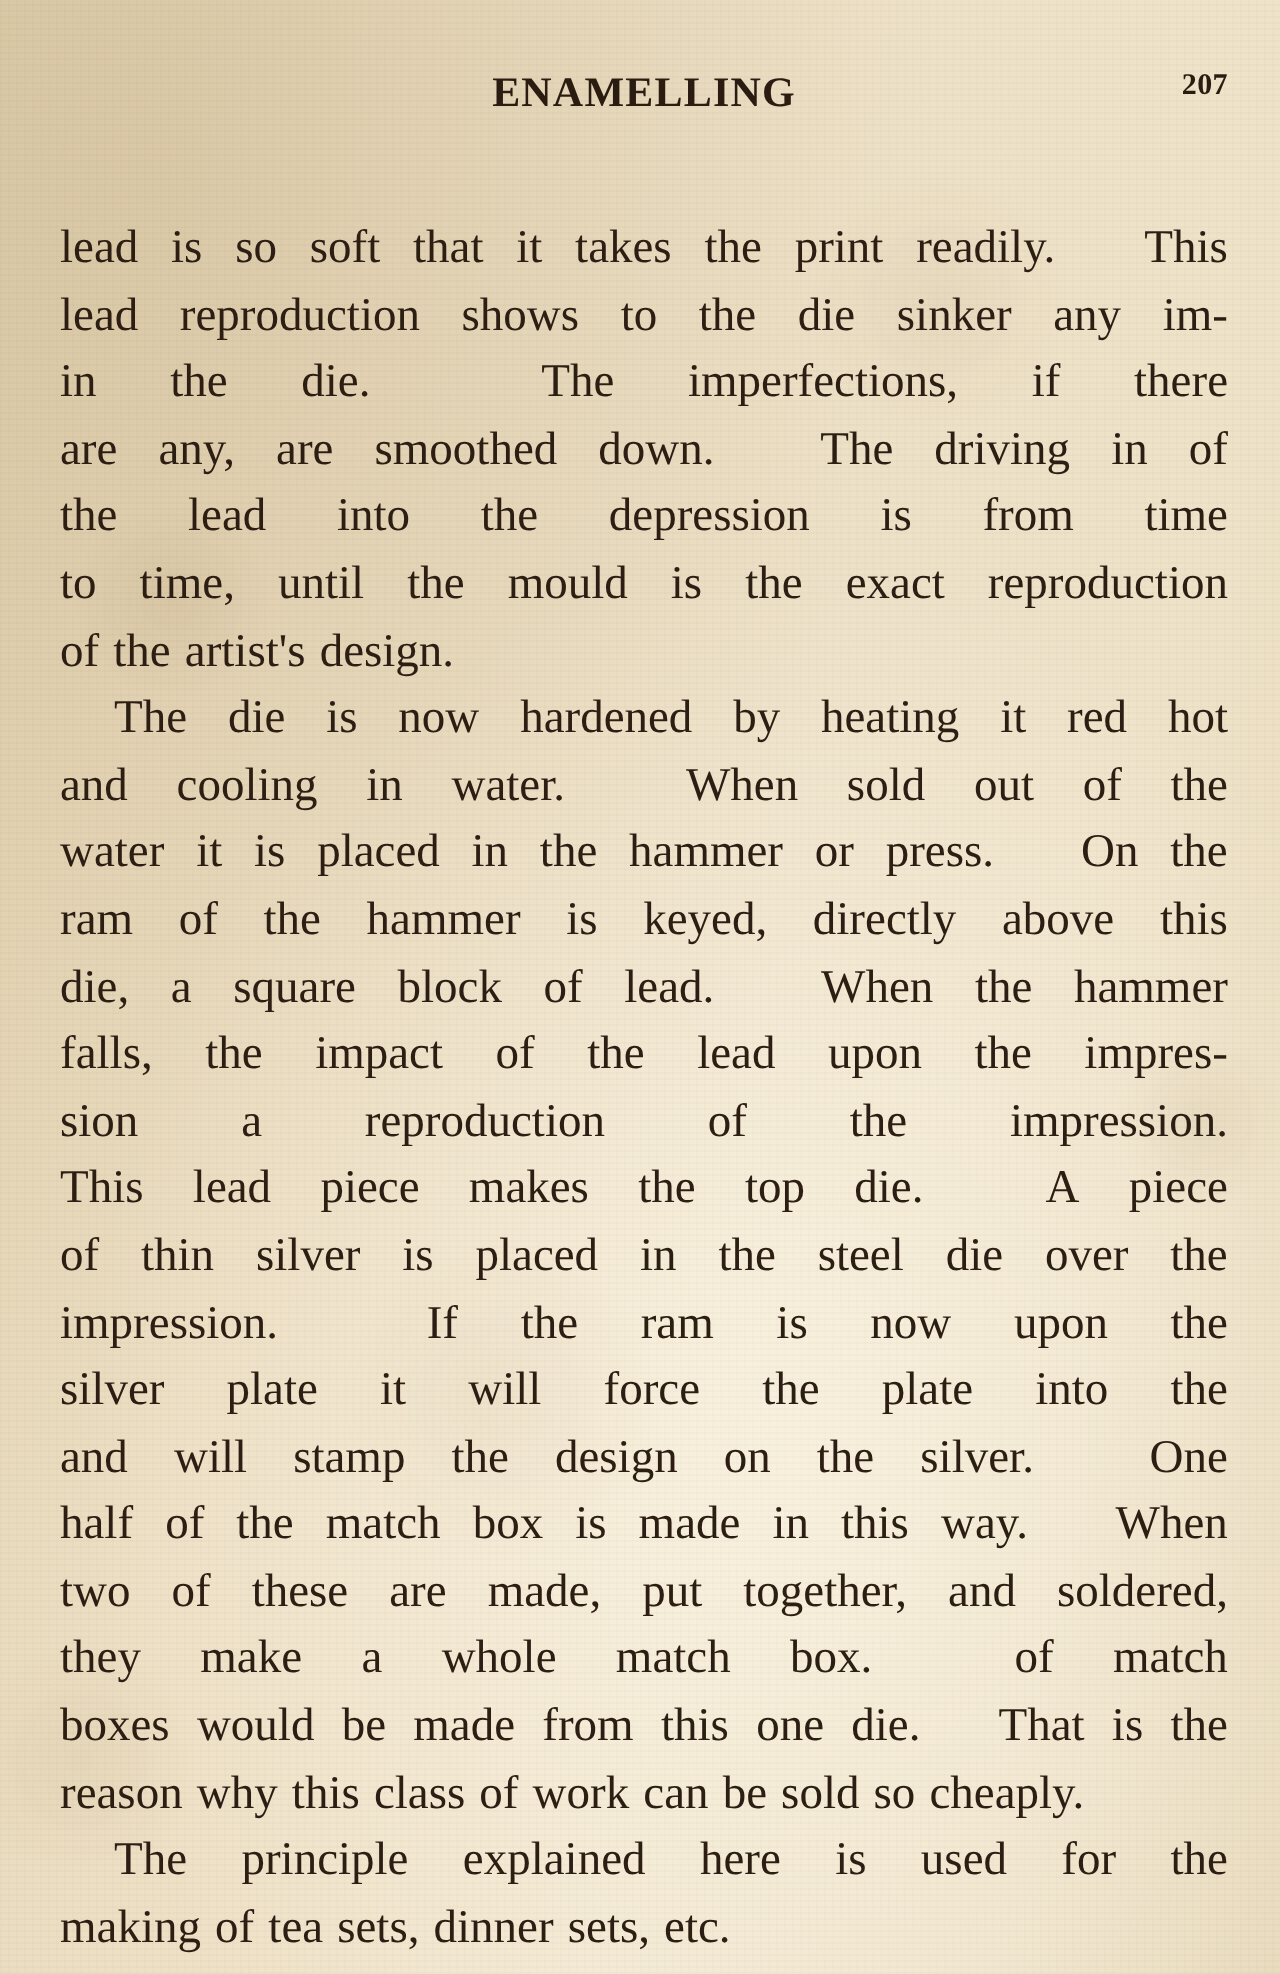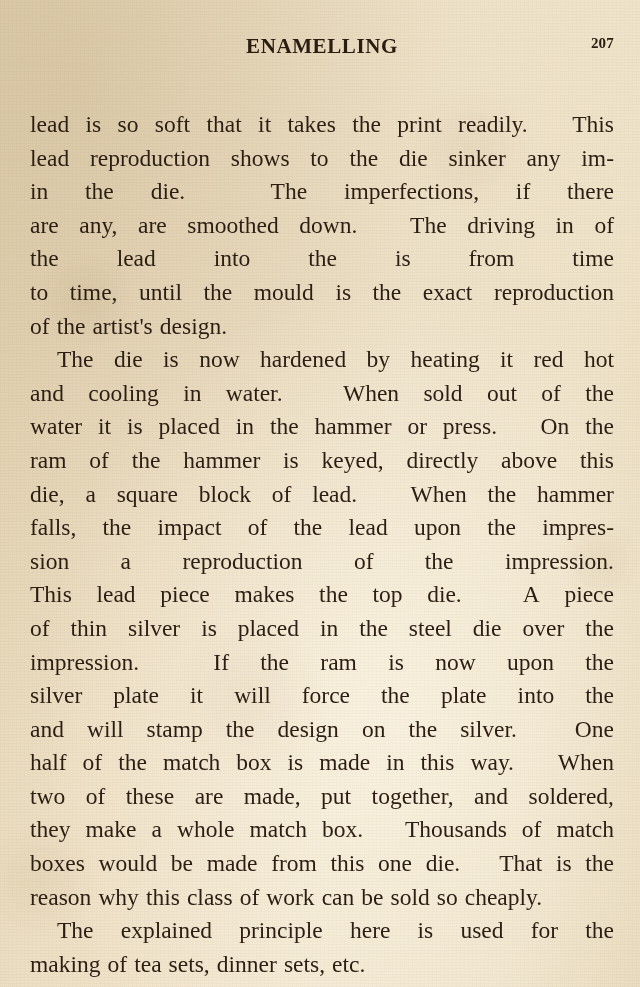--- a/index.html
+++ b/index.html
@@ -152,38 +152,38 @@
     <div class="runhead">
       <div class="runhead-title">ENAMELLING</div>
       <div class="runhead-folio">207</div>
     </div>
 
     <div class="textblock" id="textblock">
         <div class="line just"><span class="w">lead</span><span class="w">is</span><span class="w">so</span><span class="w">soft</span><span class="w">that</span><span class="w">it</span><span class="w">takes</span><span class="w">the</span><span class="w">print</span><span class="w">readily.</span><span class="w"> </span><span class="w">This</span></div>
         <div class="line just"><span class="w">lead</span><span class="w">reproduction</span><span class="w">shows</span><span class="w">to</span><span class="w">the</span><span class="w">die</span><span class="w">sinker</span><span class="w">any</span><span class="w">im-</span></div>
         <div class="line just"><span class="w">in</span><span class="w">the</span><span class="w">die.</span><span class="w"> </span><span class="w">The</span><span class="w">imperfections,</span><span class="w">if</span><span class="w">there</span></div>
         <div class="line just"><span class="w">are</span><span class="w">any,</span><span class="w">are</span><span class="w">smoothed</span><span class="w">down.</span><span class="w"> </span><span class="w">The</span><span class="w">driving</span><span class="w">in</span><span class="w">of</span></div>
-        <div class="line just"><span class="w">the</span><span class="w">lead</span><span class="w">into</span><span class="w">the</span><span class="w">is</span><span class="w">from</span><span class="w">time</span></div>
+        <div class="line just"><span class="w">the</span><span class="w">lead</span><span class="w">into</span><span class="w">the</span><span class="w">depression</span><span class="w">is</span><span class="w">from</span><span class="w">time</span></div>
         <div class="line just"><span class="w">to</span><span class="w">time,</span><span class="w">until</span><span class="w">the</span><span class="w">mould</span><span class="w">is</span><span class="w">the</span><span class="w">exact</span><span class="w">reproduction</span></div>
         <div class="line last"><span class="w">of</span><span class="w">the</span><span class="w">artist's</span><span class="w">design.</span></div>
         <div class="line just indent"><span class="w">The</span><span class="w">die</span><span class="w">is</span><span class="w">now</span><span class="w">hardened</span><span class="w">by</span><span class="w">heating</span><span class="w">it</span><span class="w">red</span><span class="w">hot</span></div>
         <div class="line just"><span class="w">and</span><span class="w">cooling</span><span class="w">in</span><span class="w">water.</span><span class="w"> </span><span class="w">When</span><span class="w">sold</span><span class="w">out</span><span class="w">of</span><span class="w">the</span></div>
         <div class="line just"><span class="w">water</span><span class="w">it</span><span class="w">is</span><span class="w">placed</span><span class="w">in</span><span class="w">the</span><span class="w">hammer</span><span class="w">or</span><span class="w">press.</span><span class="w"> </span><span class="w">On</span><span class="w">the</span></div>
         <div class="line just"><span class="w">ram</span><span class="w">of</span><span class="w">the</span><span class="w">hammer</span><span class="w">is</span><span class="w">keyed,</span><span class="w">directly</span><span class="w">above</span><span class="w">this</span></div>
         <div class="line just"><span class="w">die,</span><span class="w">a</span><span class="w">square</span><span class="w">block</span><span class="w">of</span><span class="w">lead.</span><span class="w"> </span><span class="w">When</span><span class="w">the</span><span class="w">hammer</span></div>
         <div class="line just"><span class="w">falls,</span><span class="w">the</span><span class="w">impact</span><span class="w">of</span><span class="w">the</span><span class="w">lead</span><span class="w">upon</span><span class="w">the</span><span class="w">impres-</span></div>
         <div class="line just"><span class="w">sion</span><span class="w">a</span><span class="w">reproduction</span><span class="w">of</span><span class="w">the</span><span class="w">impression.</span></div>
         <div class="line just"><span class="w">This</span><span class="w">lead</span><span class="w">piece</span><span class="w">makes</span><span class="w">the</span><span class="w">top</span><span class="w">die.</span><span class="w"> </span><span class="w">A</span><span class="w">piece</span></div>
         <div class="line just"><span class="w">of</span><span class="w">thin</span><span class="w">silver</span><span class="w">is</span><span class="w">placed</span><span class="w">in</span><span class="w">the</span><span class="w">steel</span><span class="w">die</span><span class="w">over</span><span class="w">the</span></div>
         <div class="line just"><span class="w">impression.</span><span class="w"> </span><span class="w">If</span><span class="w">the</span><span class="w">ram</span><span class="w">is</span><span class="w">now</span><span class="w">upon</span><span class="w">the</span></div>
         <div class="line just"><span class="w">silver</span><span class="w">plate</span><span class="w">it</span><span class="w">will</span><span class="w">force</span><span class="w">the</span><span class="w">plate</span><span class="w">into</span><span class="w">the</span></div>
         <div class="line just"><span class="w">and</span><span class="w">will</span><span class="w">stamp</span><span class="w">the</span><span class="w">design</span><span class="w">on</span><span class="w">the</span><span class="w">silver.</span><span class="w"> </span><span class="w">One</span></div>
         <div class="line just"><span class="w">half</span><span class="w">of</span><span class="w">the</span><span class="w">match</span><span class="w">box</span><span class="w">is</span><span class="w">made</span><span class="w">in</span><span class="w">this</span><span class="w">way.</span><span class="w"> </span><span class="w">When</span></div>
         <div class="line just"><span class="w">two</span><span class="w">of</span><span class="w">these</span><span class="w">are</span><span class="w">made,</span><span class="w">put</span><span class="w">together,</span><span class="w">and</span><span class="w">soldered,</span></div>
-        <div class="line just"><span class="w">they</span><span class="w">make</span><span class="w">a</span><span class="w">whole</span><span class="w">match</span><span class="w">box.</span><span class="w"> </span><span class="w">Thousands</span><span class="w">of</span><span class="w">match</span></div>
+        <div class="line just"><span class="w">they</span><span class="w">make</span><span class="w">a</span><span class="w">whole</span><span class="w">match</span><span class="w">box.</span><span class="w"> </span><span class="w">of</span><span class="w">match</span></div>
         <div class="line just"><span class="w">boxes</span><span class="w">would</span><span class="w">be</span><span class="w">made</span><span class="w">from</span><span class="w">this</span><span class="w">one</span><span class="w">die.</span><span class="w"> </span><span class="w">That</span><span class="w">is</span><span class="w">the</span></div>
         <div class="line last"><span class="w">reason</span><span class="w">why</span><span class="w">this</span><span class="w">class</span><span class="w">of</span><span class="w">work</span><span class="w">can</span><span class="w">be</span><span class="w">sold</span><span class="w">so</span><span class="w">cheaply.</span></div>
-        <div class="line just indent"><span class="w">The</span><span class="w">explained</span><span class="w">principle</span><span class="w">here</span><span class="w">is</span><span class="w">used</span><span class="w">for</span><span class="w">the</span></div>
+        <div class="line just indent"><span class="w">The</span><span class="w">principle</span><span class="w">explained</span><span class="w">here</span><span class="w">is</span><span class="w">used</span><span class="w">for</span><span class="w">the</span></div>
         <div class="line last"><span class="w">making</span><span class="w">of</span><span class="w">tea</span><span class="w">sets,</span><span class="w">dinner</span><span class="w">sets,</span><span class="w">etc.</span></div>
       </div>
 
   </div>
 </div>
 
 </body></html>

